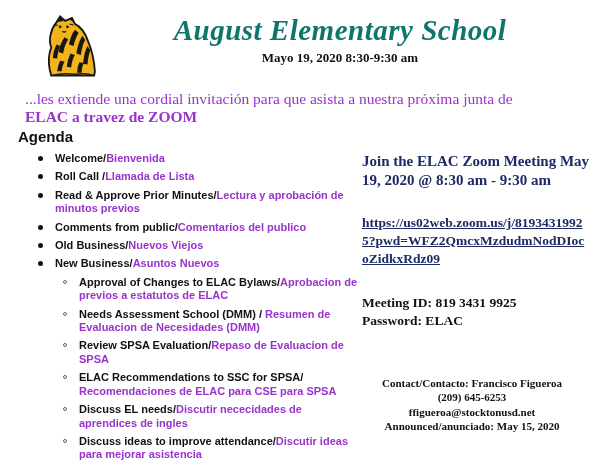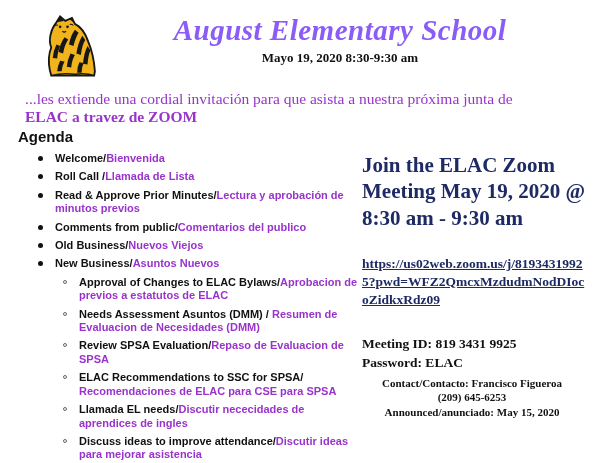--- a/index.html
+++ b/index.html
@@ -25,21 +25,21 @@
     position: absolute;
     left: 90px;
     top: 14px;
     width: 500px;
     text-align: center;
   }
   .school-name {
     font-size: 29px;
     font-weight: bold;
     font-style: italic;
-    color: #8b5cf6;
+    color: #0f766e;
     letter-spacing: 0.5px;
   }
   .invite-en {
     margin-top: 6px;
     font-size: 15.5px;
     color: #111111;
   }
   .invite-en b { font-weight: bold; }
   .date-line {
     margin-top: 3px;
@@ -103,21 +103,21 @@
   
   .zoom-info {
     position: absolute;
     left: 362px;
     top: 152px;
     width: 228px;
     color: #1e2a63;
     font-weight: bold;
   }
   .join-heading {
-    font-size: 21px;
+    font-size: 15px;
     line-height: 1.25;
     margin-bottom: 24px;
   }
   .zoom-link {
     display: block;
     font-size: 13.5px;
     line-height: 1.35;
     color: #1e2a63;
     text-decoration: underline;
     word-break: break-all;
@@ -213,47 +213,48 @@
         <div class="item lvl1">
           <span class="bullet"></span>
           <span class="txt"><span class="en">New Business/</span><span class="es">Asuntos Nuevos</span></span>
         </div>
         <div class="item lvl2">
           <span class="bullet"></span>
           <span class="txt"><span class="en">Approval of Changes to ELAC Bylaws/</span><span class="es">Aprobacion de previos a estatutos de ELAC</span></span>
         </div>
         <div class="item lvl2">
           <span class="bullet"></span>
-          <span class="txt"><span class="en">Needs Assessment Asuntos (DMM) / </span><span class="es">Resumen de Evaluacion de Necesidades (DMM)</span></span>
+          <span class="txt"><span class="en">Needs Assessment School (DMM) / </span><span class="es">Resumen de Evaluacion de Necesidades (DMM)</span></span>
         </div>
         <div class="item lvl2">
           <span class="bullet"></span>
           <span class="txt"><span class="en">Review SPSA Evaluation/</span><span class="es">Repaso de Evaluacion de SPSA</span></span>
         </div>
         <div class="item lvl2">
           <span class="bullet"></span>
           <span class="txt"><span class="en">ELAC Recommendations to SSC for SPSA/ </span><span class="es">Recomendaciones de ELAC para CSE para SPSA</span></span>
         </div>
         <div class="item lvl2">
           <span class="bullet"></span>
-          <span class="txt"><span class="en">Llamada EL needs/</span><span class="es">Discutir nececidades de aprendices de ingles</span></span>
+          <span class="txt"><span class="en">Discuss EL needs/</span><span class="es">Discutir nececidades de aprendices de ingles</span></span>
         </div>
         <div class="item lvl2">
           <span class="bullet"></span>
           <span class="txt"><span class="en">Discuss ideas to improve attendance/</span><span class="es">Discutir ideas para mejorar asistencia</span></span>
         </div>
       </div>
   </div>
 
   <div class="zoom-info">
     <div class="join-heading">Join the ELAC Zoom Meeting May 19, 2020 @ 8:30 am - 9:30 am</div>
     <a class="zoom-link" href="#">https://us02web.zoom.us/j/81934319925?pwd=WFZ2QmcxMzdudmNodDIocoZidkxRdz09</a>
     <div class="meeting-id">Meeting ID: 819 3431 9925</div>
     <div class="password">Password: ELAC</div>
   </div>
 
   <div class="contact">
     <div>Contact/Contacto: Francisco Figueroa</div>
     <div>(209) 645-6253</div>
+    <div>ffigueroa@stocktonusd.net</div>
     <div>Announced/anunciado: May 15, 2020</div>
   </div>
 
 </div>
 
 </body></html>

